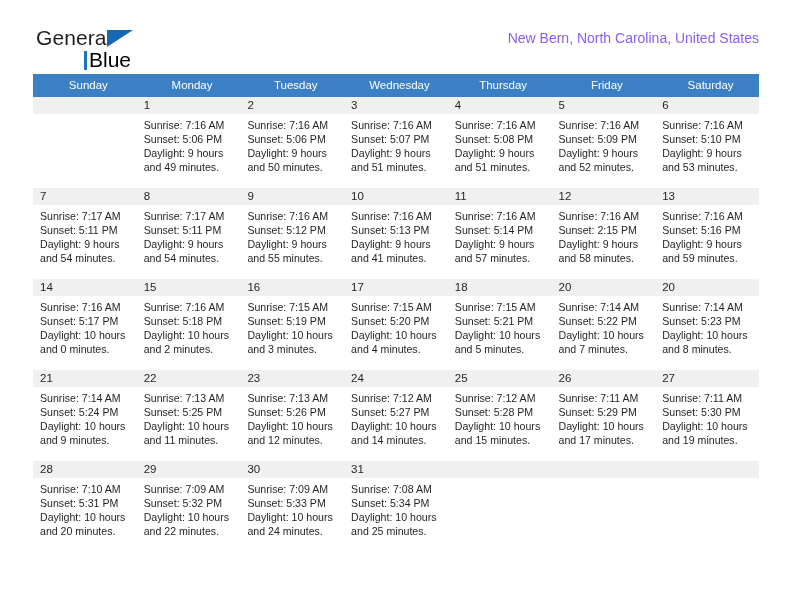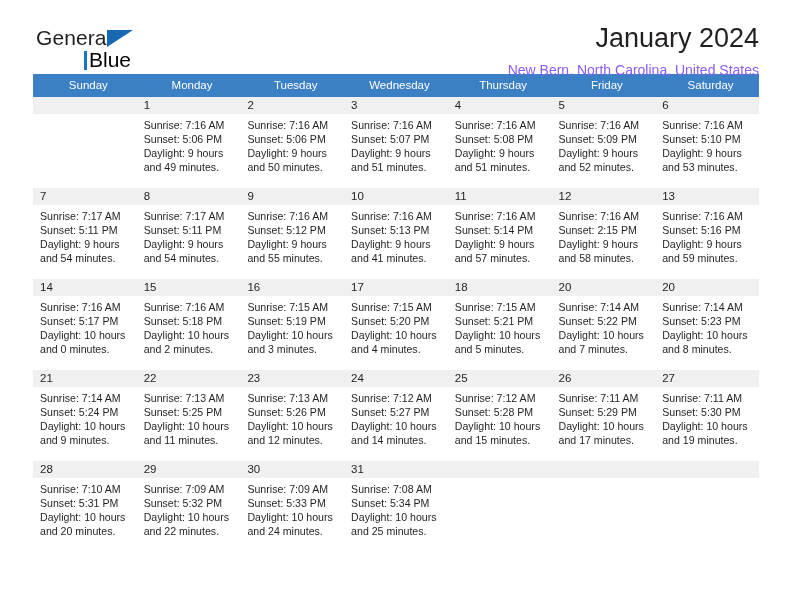--- a/index.html
+++ b/index.html
@@ -151,21 +151,20 @@
   <div class="top">
 
     <div class="brand">
       <span class="brand-general">General</span>
       <span class="brand-triangle"></span>
       <span class="brand-bar"></span>
       <span class="brand-blue">Blue</span>
     </div>
 
     <div class="title-block">
-      <div class="cal-title">January 2024</div>
       <div class="cal-subtitle">New Bern, North Carolina, United States</div>
     </div>
 
   </div>
 
   <table class="calendar">
     <thead>
       <tr id="header-row">
           <th>Sunday</th>
           <th>Monday</th>

